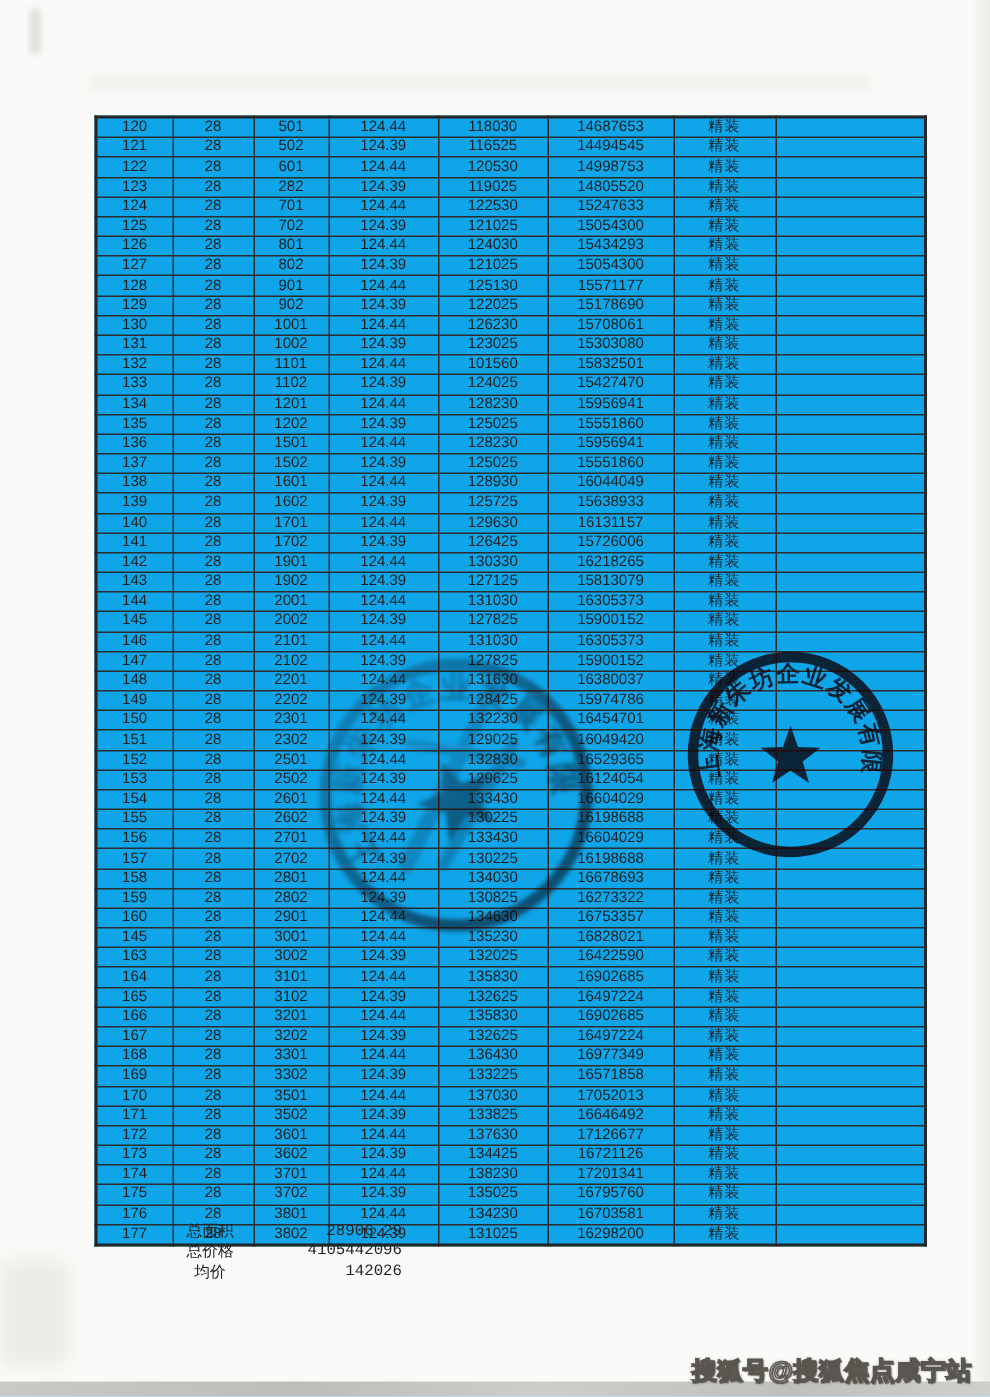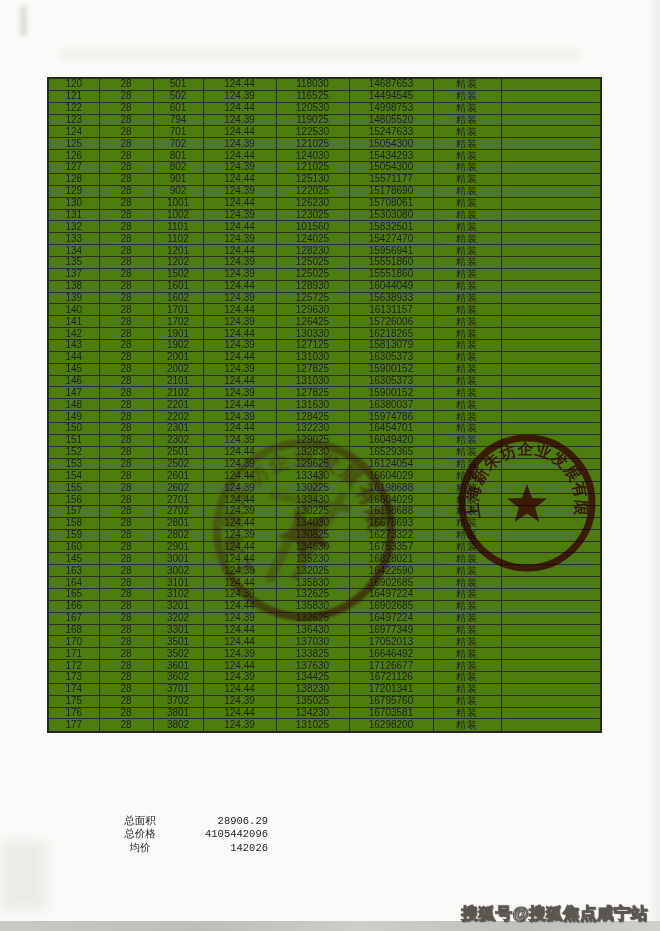--- a/index.html
+++ b/index.html
@@ -13,24 +13,24 @@
   .edge-bottom{position:absolute;left:0;bottom:0;width:660px;height:10px;
     background:linear-gradient(90deg,#c9c9c6,#bdbdba 30%,#cdcdca 55%,#bfbfbc 80%,#cfcfcc);
     filter:blur(.4px);z-index:1;}
   .edge-right{position:absolute;right:0;top:0;width:14px;height:931px;
     background:linear-gradient(90deg,rgba(180,180,176,0) ,rgba(186,186,182,.22));z-index:0;}
   .smear-a{position:absolute;left:20px;top:6px;width:7px;height:30px;background:#dededb;filter:blur(2px);}
   .smear-b{position:absolute;left:60px;top:50px;width:520px;height:10px;background:#efefec;filter:blur(4px);}
   .smear-c{position:absolute;left:0px;top:840px;width:46px;height:70px;background:#ebebe8;filter:blur(6px);}
   
   table.price-table{
-    position:absolute;left:47px;top:77px;width:553px;height:656px;
+    position:absolute;left:63px;top:77px;width:553px;height:754px;
     border-collapse:collapse;table-layout:fixed;
     border:2px solid #262626;
-    background:#4d7c0f;
+    background:#0ea5e9;
     z-index:2;
   }
   table.price-table td{
     border:1px solid #2c2c2c;
     font-size:10px;line-height:1;color:#1e1e1e;
     text-align:center;vertical-align:middle;
     padding:0;overflow:hidden;white-space:nowrap;
   }
   table.price-table td.deco{font-weight:normal;letter-spacing:1px;}
   
@@ -112,21 +112,21 @@
         <td>601</td>
         <td>124.44</td>
         <td>120530</td>
         <td>14998753</td>
         <td class="deco">精装</td>
         <td></td>
       </tr>
       <tr>
         <td>123</td>
         <td>28</td>
-        <td>794</td>
+        <td>282</td>
         <td>124.39</td>
         <td>119025</td>
         <td>14805520</td>
         <td class="deco">精装</td>
         <td></td>
       </tr>
       <tr>
         <td>124</td>
         <td>28</td>
         <td>701</td>
@@ -240,20 +240,30 @@
         <td>135</td>
         <td>28</td>
         <td>1202</td>
         <td>124.39</td>
         <td>125025</td>
         <td>15551860</td>
         <td class="deco">精装</td>
         <td></td>
       </tr>
       <tr>
+        <td>136</td>
+        <td>28</td>
+        <td>1501</td>
+        <td>124.44</td>
+        <td>128230</td>
+        <td>15956941</td>
+        <td class="deco">精装</td>
+        <td></td>
+      </tr>
+      <tr>
         <td>137</td>
         <td>28</td>
         <td>1502</td>
         <td>124.39</td>
         <td>125025</td>
         <td>15551860</td>
         <td class="deco">精装</td>
         <td></td>
       </tr>
       <tr>
@@ -546,20 +556,30 @@
         <td class="deco">精装</td>
         <td></td>
       </tr>
       <tr>
         <td>168</td>
         <td>28</td>
         <td>3301</td>
         <td>124.44</td>
         <td>136430</td>
         <td>16977349</td>
+        <td class="deco">精装</td>
+        <td></td>
+      </tr>
+      <tr>
+        <td>169</td>
+        <td>28</td>
+        <td>3302</td>
+        <td>124.39</td>
+        <td>133225</td>
+        <td>16571858</td>
         <td class="deco">精装</td>
         <td></td>
       </tr>
       <tr>
         <td>170</td>
         <td>28</td>
         <td>3501</td>
         <td>124.44</td>
         <td>137030</td>
         <td>17052013</td>

